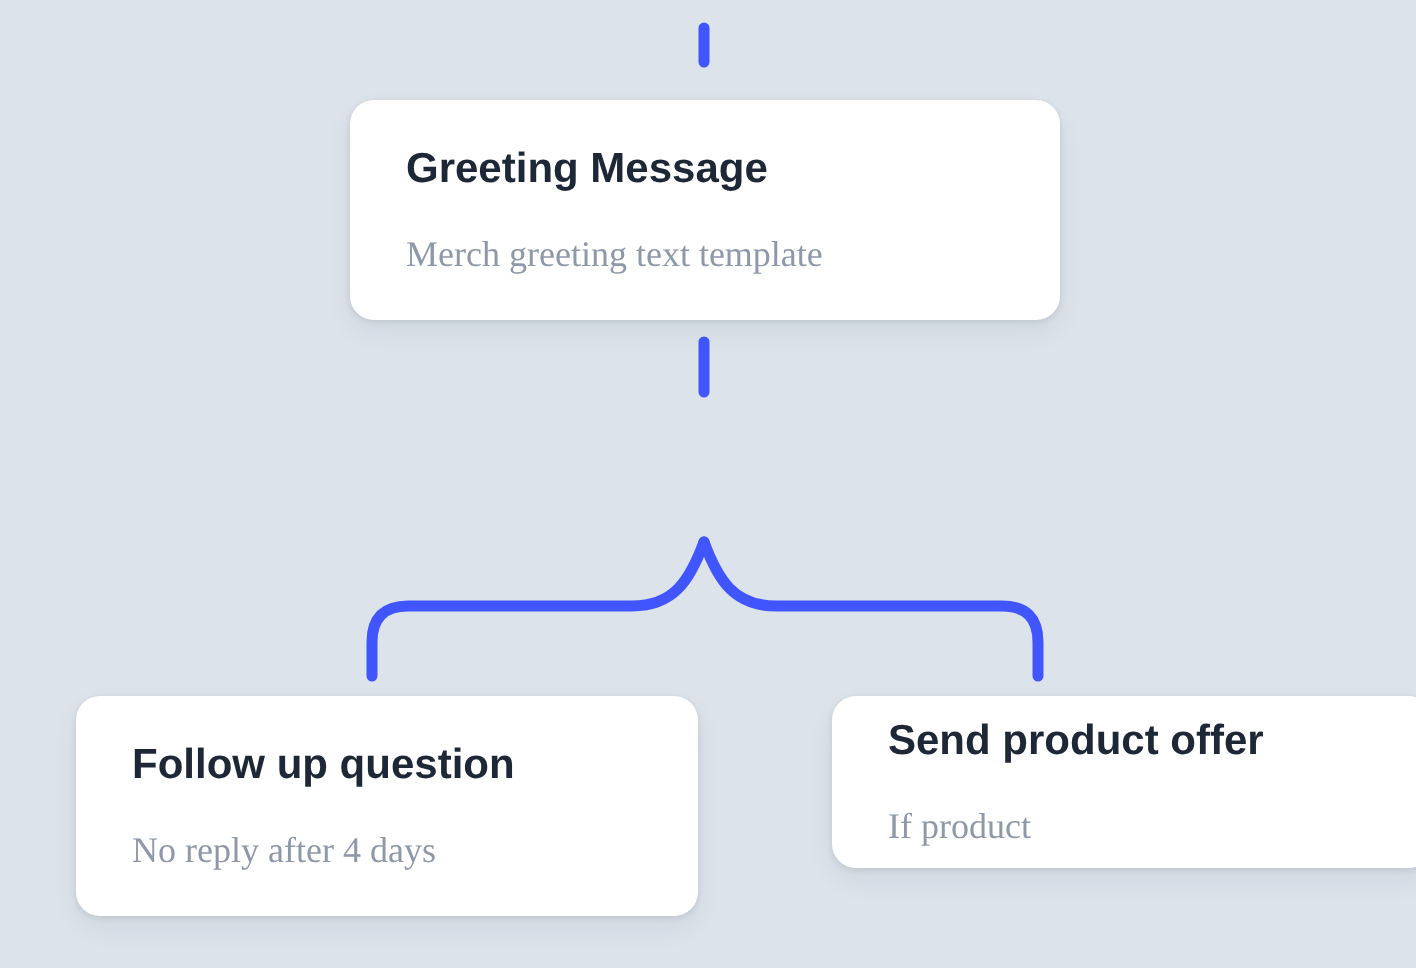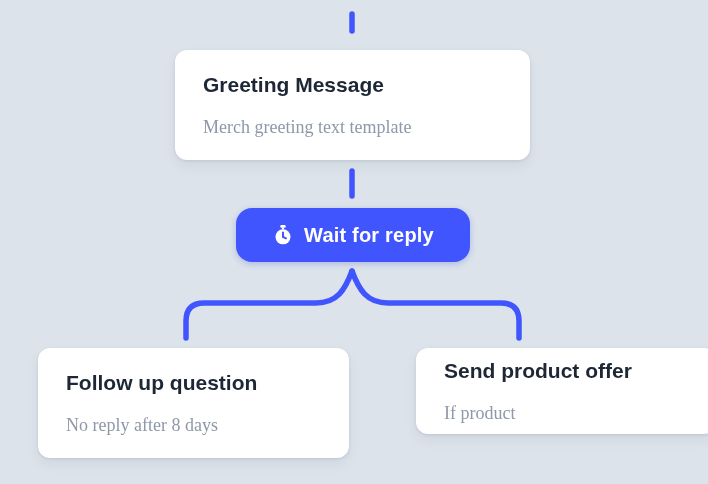--- a/index.html
+++ b/index.html
@@ -94,36 +94,24 @@
     <path d="M 352 271 C 345 290 337 303 316 303 L 204 303 Q 186 303 186 321 L 186 338" stroke="#4155ff" stroke-width="5.5" stroke-linecap="round" fill="none"></path>
 
     <path d="M 352 271 C 359 290 367 303 388 303 L 501 303 Q 519 303 519 321 L 519 338" stroke="#4155ff" stroke-width="5.5" stroke-linecap="round" fill="none"></path>
   </svg>
 
   <div class="card card-greeting">
     <div class="card-title">Greeting Message</div>
     <div class="card-subtitle">Merch greeting text template</div>
   </div>
 
-  <div class="wait-pill">
-    <span class="stopwatch-icon">
-      <svg width="22" height="22" viewBox="0 0 24 24" xmlns="http://www.w3.org/2000/svg">
-        <rect x="9" y="1.2" width="6" height="3" rx="1.5" fill="#ffffff"></rect>
-        <line x1="12" y1="4" x2="12" y2="6" stroke="#ffffff" stroke-width="2.2"></line>
-        <circle cx="12" cy="14" r="8.2" fill="#ffffff"></circle>
-        <line x1="12" y1="14" x2="12" y2="9.2" stroke="#4155ff" stroke-width="2.2" stroke-linecap="round"></line>
-        <line x1="12" y1="14" x2="15.2" y2="15.6" stroke="#4155ff" stroke-width="2.2" stroke-linecap="round"></line>
-      </svg>
-    </span>
-    <span class="wait-pill-label">Wait for reply</span>
-  </div>
 
   <div class="card card-followup">
     <div class="card-title">Follow up question</div>
-    <div class="card-subtitle">No reply after 8 days</div>
+    <div class="card-subtitle">No reply after 4 days</div>
   </div>
 
   <div class="card card-offer">
     <div class="card-title">Send product offer</div>
     <div class="card-subtitle">If product</div>
   </div>
 
 </div>
 
 </body></html>

